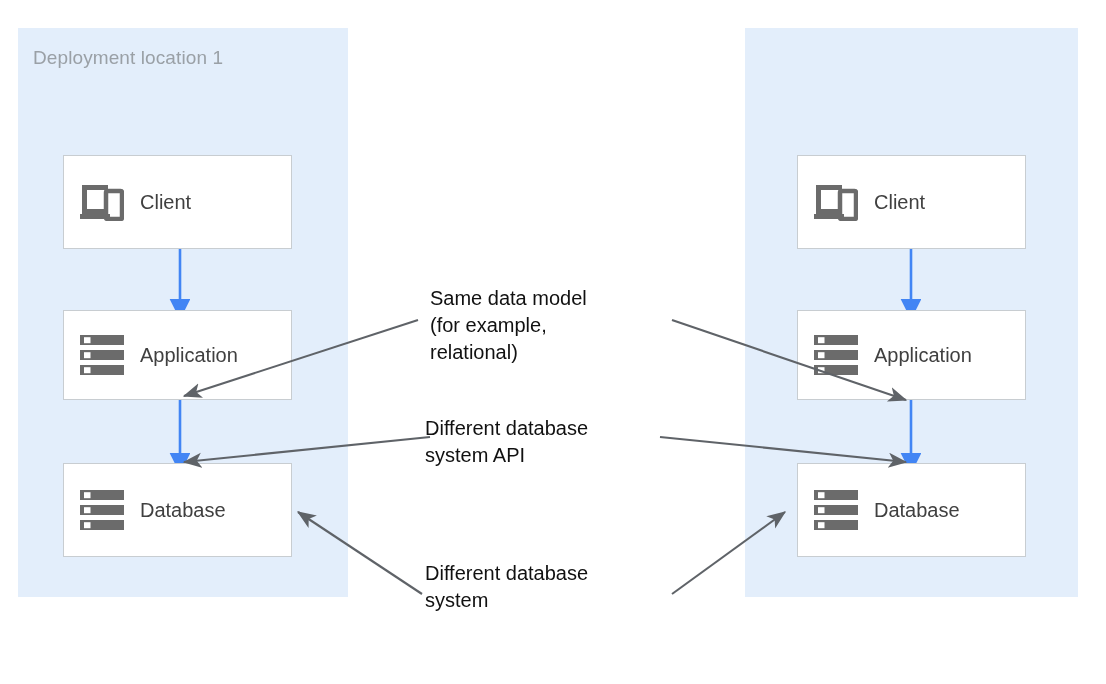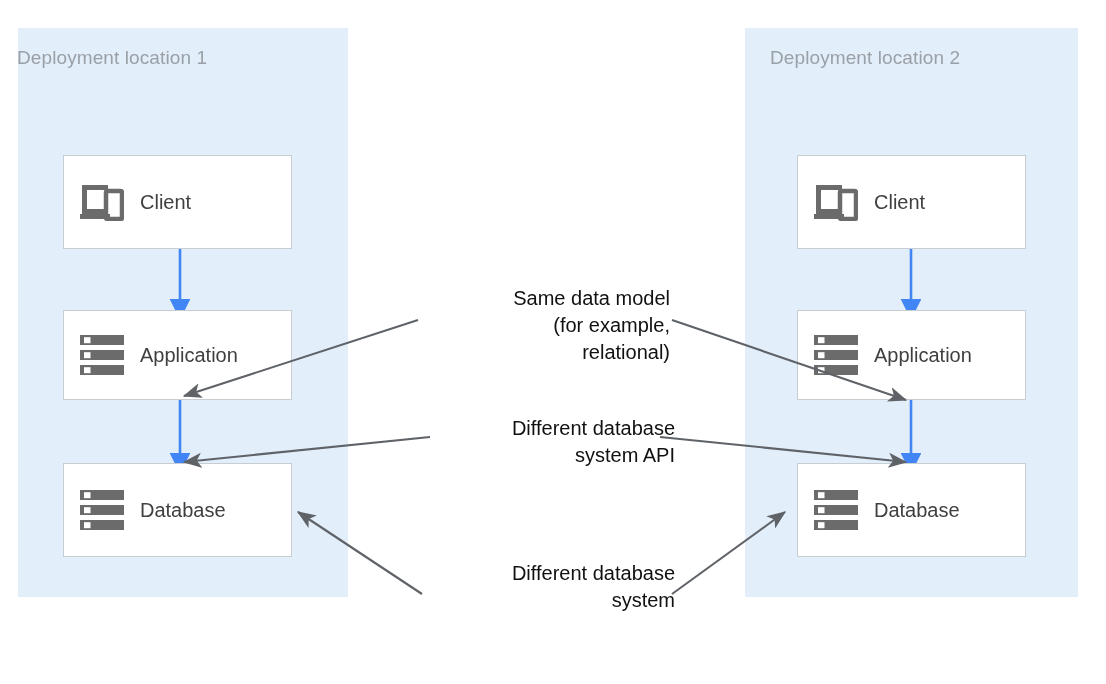--- a/index.html
+++ b/index.html
@@ -50,36 +50,35 @@
     width:1106px;height:684px;
     pointer-events:none;
     z-index:4;
   }
   .svg-under{z-index:2;}
 
   .ann{
     position:absolute;
     font-size:20px;
     color:#111111;
-    text-align:right;
+    text-align:left;
     line-height:27px;
     white-space:pre-line;
     z-index:5;
   }
 </style>
 </head>
 <body>
 
 <div id="stage">
 
   <div class="zone" style="left:18px;top:28px;width:330px;height:569px;"></div>
   <div class="zone" style="left:745px;top:28px;width:333px;height:569px;"></div>
 
-  <div class="zone-label" style="left:17px;top:47px;">Deployment location 1</div>
-  <div class="zone-label" style="left:770px;top:47px;">Deployment location 2</div>
+  <div class="zone-label" style="left:33px;top:47px;">Deployment location 1</div>
 
   <svg class="svg-layer svg-under" viewBox="0 0 1106 684" xmlns="http://www.w3.org/2000/svg">
     <defs>
       <marker id="blueArrow" markerWidth="10" markerHeight="10" refX="1.2" refY="4" orient="auto" markerUnits="strokeWidth">
         <path d="M0,0 L0,8 L8,4 z" fill="#4285f4"></path>
       </marker>
     </defs>
 
     <line x1="180" y1="249" x2="180" y2="302" stroke="#4285f4" stroke-width="2.6" marker-end="url(#blueArrow)"></line>
 

